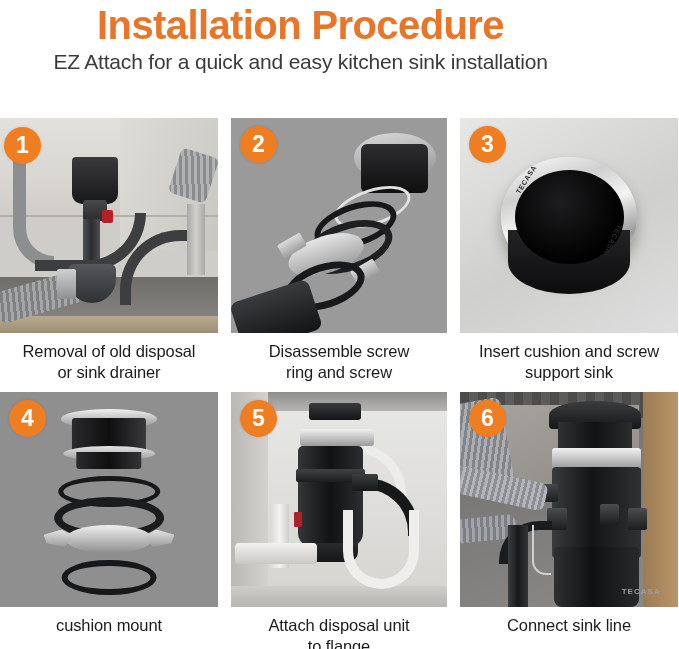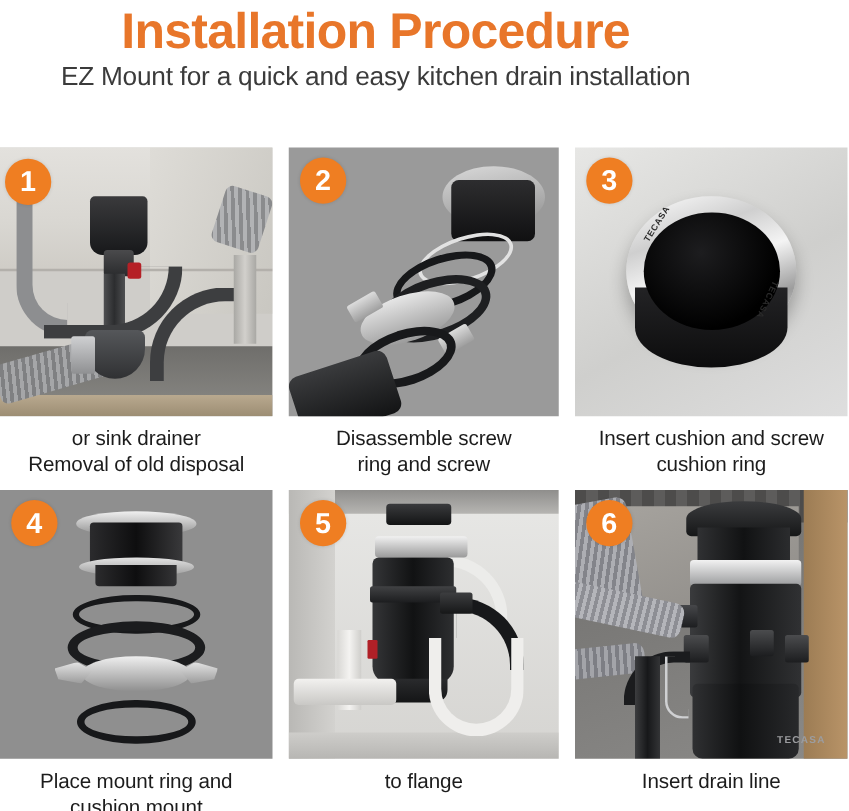--- a/index.html
+++ b/index.html
@@ -264,21 +264,21 @@
     letter-spacing:1px;font-weight:700;}
 </style>
 </head>
 <body>
 
 <div class="page">
 
   <div class="header">
     <h1 class="title">Installation Procedure</h1>
     <p class="subtitle">
-      <span class="sub-line">EZ Mount for a quick and easy kitchen drain installation</span>
+      <span class="sub-line">EZ Attach for a quick and easy kitchen sink installation</span>
     </p>
   </div>
 
   <div class="grid">
 
     <div class="row">
 
       <div class="cell">
         <div class="photo p1">
           <div class="cabinet"></div>
@@ -294,22 +294,22 @@
           <div class="hose-c"></div>
           <div class="corr"></div>
           <div class="elbow"></div>
           <div class="clamp"></div>
           <div class="redtag"></div>
           <div class="vpipe"></div>
           <div class="wirehose"></div>
           <div class="badge off">1</div>
         </div>
         <div class="caption">
+          <span class="cap-line">Removal of old disposal</span>
           <span class="cap-line">or sink drainer</span>
-          <span class="cap-line">Removal of old disposal</span>
         </div>
       </div>
 
       <div class="cell mid">
         <div class="photo p2">
           <div class="part flange"></div>
           <div class="part collarTop"></div>
           <div class="part ring1"></div>
           <div class="part ring2"></div>
           <div class="part ring3"></div>
@@ -330,21 +330,21 @@
         <div class="photo p3">
           <div class="steel"></div>
           <div class="skirt"></div>
           <div class="inner"></div>
           <div class="brand1">TECASA</div>
           <div class="brand2">TECASA</div>
           <div class="badge on">3</div>
         </div>
         <div class="caption">
           <span class="cap-line">Insert cushion and screw</span>
-          <span class="cap-line">cushion ring</span>
+          <span class="cap-line">support sink</span>
         </div>
       </div>
     </div>
 
     <div class="row">
 
       <div class="cell">
         <div class="photo p4">
           <div class="part f-lip"></div>
           <div class="part f-body"></div>
@@ -352,21 +352,20 @@
           <div class="part f-low"></div>
           <div class="part r1"></div>
           <div class="part r2"></div>
           <div class="part mountring"></div>
           <div class="part tab-l"></div>
           <div class="part tab-r"></div>
           <div class="part r3"></div>
           <div class="badge on">4</div>
         </div>
         <div class="caption">
-          <span class="cap-line">Place mount ring and</span>
           <span class="cap-line">cushion mount</span>
         </div>
       </div>
 
       <div class="cell mid">
         <div class="photo p5">
           <div class="wallTop"></div>
           <div class="wallL"></div>
           <div class="floor"></div>
           <div class="dwpipe"></div>
@@ -377,20 +376,21 @@
           <div class="mid"></div>
           <div class="outlet"></div>
           <div class="body2"></div>
           <div class="trapU"></div>
           <div class="vpipe"></div>
           <div class="hpipe"></div>
           <div class="red"></div>
           <div class="badge on">5</div>
         </div>
         <div class="caption">
+          <span class="cap-line">Attach disposal unit</span>
           <span class="cap-line">to flange</span>
         </div>
       </div>
 
       <div class="cell">
         <div class="photo p6">
           <div class="ceil"></div>
           <div class="backwall"></div>
           <div class="wood"></div>
           <div class="flange"></div>
@@ -405,19 +405,19 @@
           <div class="hose1"></div>
           <div class="hose2"></div>
           <div class="hose3"></div>
           <div class="drainelbow"></div>
           <div class="drainpipe"></div>
           <div class="wirehook"></div>
           <div class="brand">TECASA</div>
           <div class="badge on">6</div>
         </div>
         <div class="caption">
-          <span class="cap-line">Insert drain line</span>
+          <span class="cap-line">Connect sink line</span>
           <span class="cap-line"></span>
         </div>
       </div>
     </div>
   </div>
 </div>
 
 </body></html>

